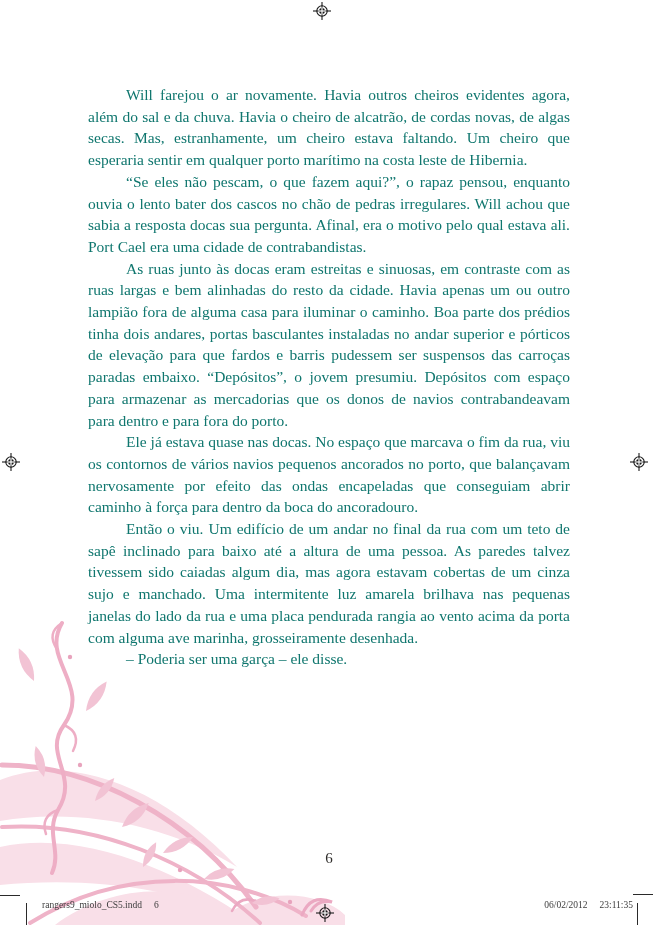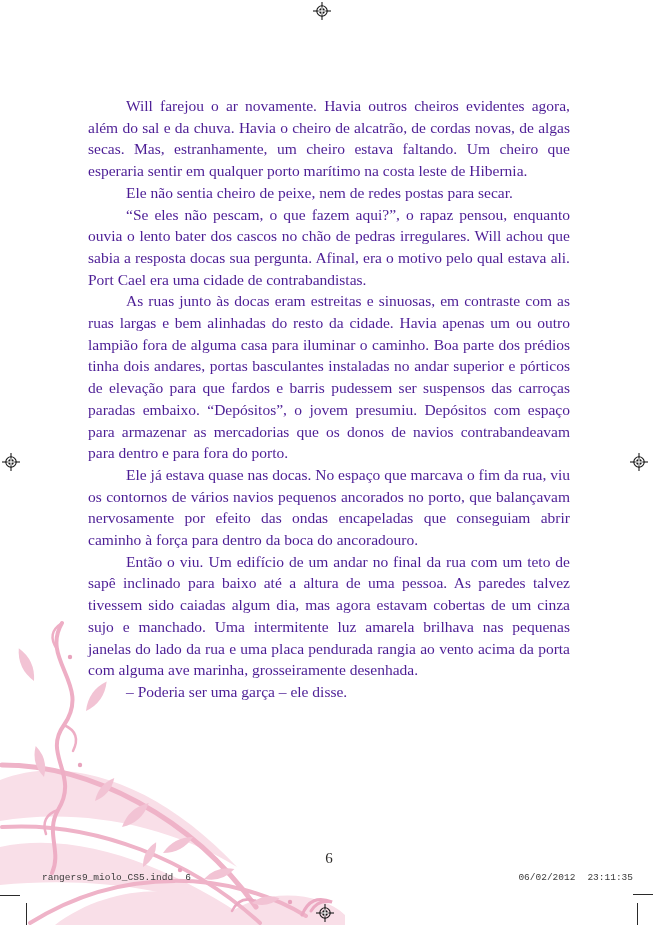--- a/index.html
+++ b/index.html
@@ -6,22 +6,22 @@
   .sheet{
     position:relative;
     width:653px;height:925px;
     background:#ffffff;
     overflow:hidden;
     font-family:"Liberation Serif","DejaVu Serif",serif;
   }
   
   .text-block{
     position:absolute;
-    left:88px;top:95px;width:482px;
-    color:#4c1d95;
+    left:88px;top:84px;width:482px;
+    color:#0f766e;
     font-size:15.5px;
     line-height:21.7px;
     text-align:justify;
   }
   .text-block p{margin:0;text-indent:38px;}
   
   .page-number{
     position:absolute;left:88px;top:850px;width:482px;
     text-align:center;color:#2f2d2b;font-size:15px;
   }
@@ -32,22 +32,22 @@
   .regmark.right{left:630px;top:453px;}
   .regmark.bottom{left:316px;top:904px;}
   
   .cropmark{position:absolute;background:#2a2a2a;}
   .crop-bl-h{left:0;top:895px;width:20px;height:1px;}
   .crop-bl-v{left:26px;top:903px;width:1px;height:22px;}
   .crop-br-h{left:633px;top:894px;width:20px;height:1px;}
   .crop-br-v{left:637px;top:903px;width:1px;height:22px;}
   
   .slug{
-    position:absolute;top:872px;
-    font-family:Liberation Mono, monospace;
+    position:absolute;top:900px;
+    font-family:Liberation Serif, serif;
     font-size:9.5px;color:#3c3c3c;white-space:nowrap;
   }
   .slug-left{left:42px;}
   .slug-right{right:20px;text-align:right;}
   .slug .gap{display:inline-block;width:12px;}
   
   .ornament{position:absolute;left:0;top:615px;width:345px;height:310px;}
 </style>
 </head>
 <body>
@@ -119,21 +119,20 @@
     <line x1="9" y1="0" x2="9" y2="18" stroke="#1a1a1a" stroke-width="1.1"></line>
     <line x1="0" y1="9" x2="18" y2="9" stroke="#1a1a1a" stroke-width="1.1"></line>
     <circle cx="9" cy="9" r="5.2" fill="none" stroke="#1a1a1a" stroke-width="1.1"></circle>
     <circle cx="9" cy="9" r="2.9" fill="#1a1a1a"></circle>
     <line x1="9" y1="5.4" x2="9" y2="12.6" stroke="#ffffff" stroke-width="1.2"></line>
     <line x1="5.4" y1="9" x2="12.6" y2="9" stroke="#ffffff" stroke-width="1.2"></line>
   </svg>
 
   <main class="text-block">
     <p>Will farejou o ar novamente. Havia outros cheiros evidentes agora, além do sal e da chuva. Havia o cheiro de alcatrão, de cordas novas, de algas secas. Mas, estranhamente, um cheiro estava faltando. Um cheiro que esperaria sentir em qualquer porto marítimo na costa leste de Hibernia.</p>
-    <p>Ele não sentia cheiro de peixe, nem de redes postas para secar.</p>
     <p>“Se eles não pescam, o que fazem aqui?”, o rapaz pensou, enquanto ouvia o lento bater dos cascos no chão de pedras irregulares. Will achou que sabia a resposta docas sua pergunta. Afinal, era o motivo pelo qual estava ali. Port Cael era uma cidade de contrabandistas.</p>
     <p>As ruas junto às docas eram estreitas e sinuosas, em contraste com as ruas largas e bem alinhadas do resto da cidade. Havia apenas um ou outro lampião fora de alguma casa para iluminar o caminho. Boa parte dos prédios tinha dois andares, portas basculantes instaladas no andar superior e pórticos de elevação para que fardos e barris pudessem ser suspensos das carroças paradas embaixo. “Depósitos”, o jovem presumiu. Depósitos com espaço para armazenar as mercadorias que os donos de navios contrabandeavam para dentro e para fora do porto.</p>
     <p>Ele já estava quase nas docas. No espaço que marcava o fim da rua, viu os contornos de vários navios pequenos ancorados no porto, que balançavam nervosamente por efeito das ondas encapeladas que conseguiam abrir caminho à força para dentro da boca do ancoradouro.</p>
     <p>Então o viu. Um edifício de um andar no final da rua com um teto de sapê inclinado para baixo até a altura de uma pessoa. As paredes talvez tivessem sido caiadas algum dia, mas agora estavam cobertas de um cinza sujo e manchado. Uma intermitente luz amarela brilhava nas pequenas janelas do lado da rua e uma placa pendurada rangia ao vento acima da porta com alguma ave marinha, grosseiramente desenhada.</p>
     <p>– Poderia ser uma garça – ele disse.</p>
   </main>
 
   <div class="page-number">6</div>
 
   <div class="cropmark crop-bl-h"></div>

